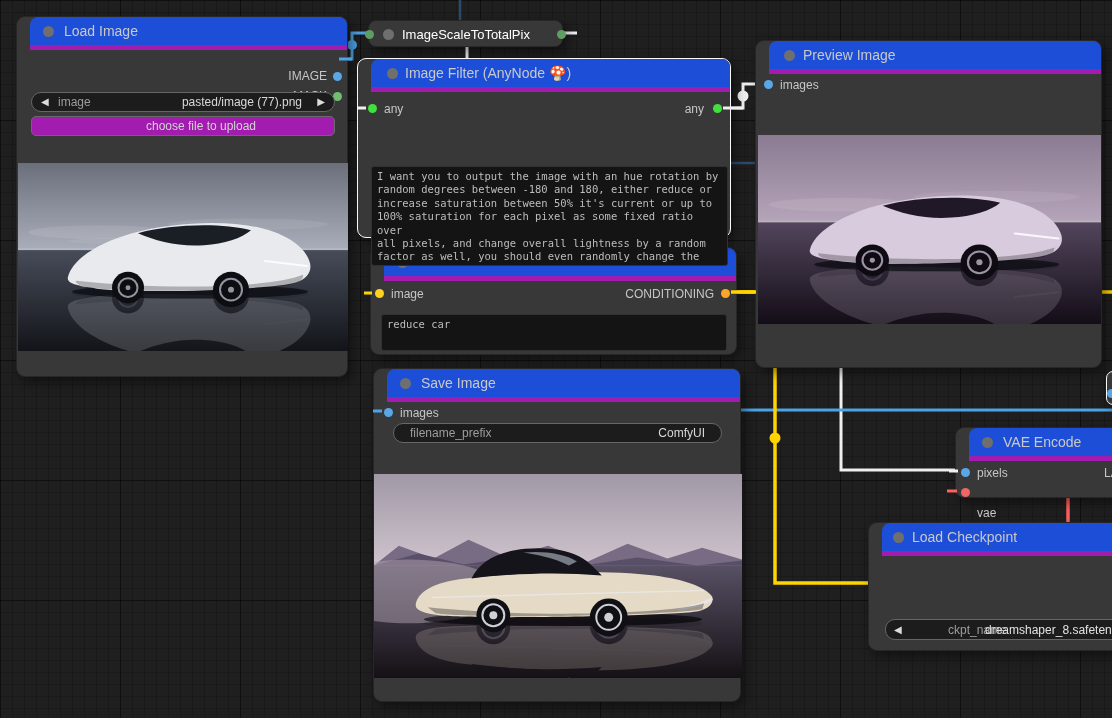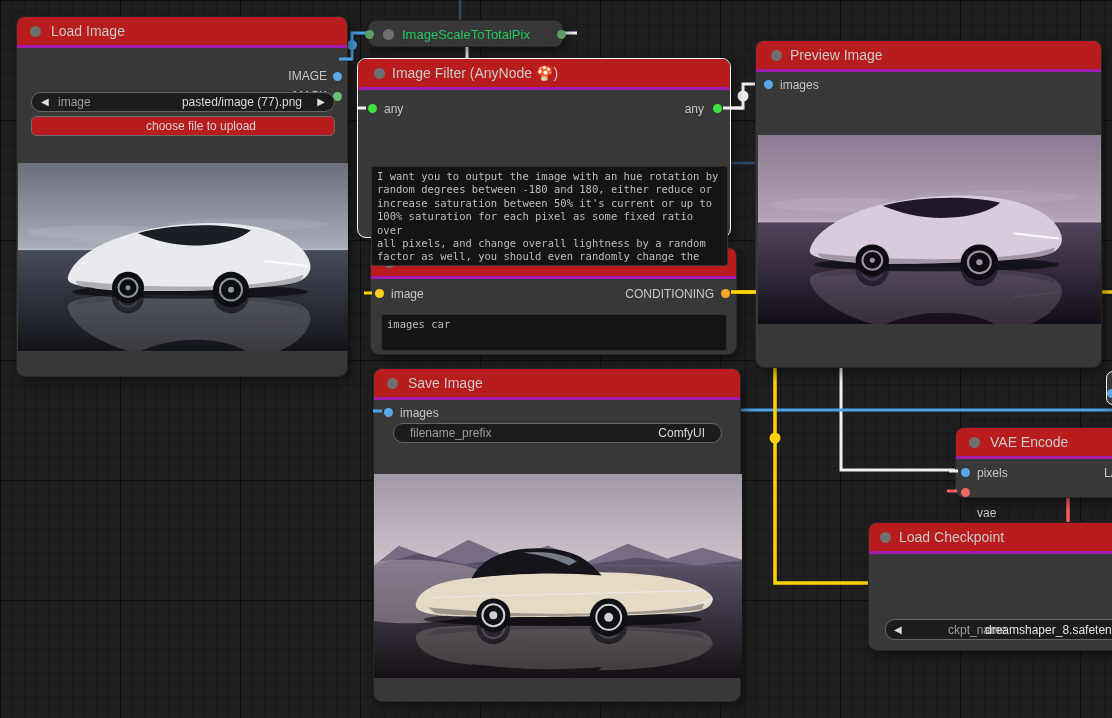--- a/index.html
+++ b/index.html
@@ -17,43 +17,43 @@
   svg.links{position:absolute;left:0;top:0;pointer-events:none;}
   #links-under{z-index:1;}
   #links-over{z-index:6;}
   .node{
     position:absolute;z-index:2;box-sizing:border-box;
     background:#383838;border:1px solid #272727;border-radius:9px;
     box-shadow:4px 5px 12px rgba(0,0,0,.45);
   }
   .node.selected{border:1.4px solid #fafafa;z-index:4;}
   .ntitle{
-    position:absolute;left:0;top:0;right:0;height:28px;
-    background:#b91c1c;border-radius:8px 8px 0 0;
-    border-bottom:3px solid #a21caf;
+    position:absolute;left:13px;top:0;right:0;height:28px;
+    background:#1d4ed8;border-radius:8px 8px 0 0;
+    border-bottom:5px solid #a21caf;
   }
   .ntitle .ttext{
     position:absolute;left:34px;top:0;line-height:28px;
     font-size:14px;color:#c9c9c9;white-space:nowrap;
   }
   .tcircle{position:absolute;left:13px;top:9px;width:11px;height:11px;border-radius:50%;}
   .slotdot{position:absolute;width:9px;height:9px;border-radius:50%;}
   .slotlabel{position:absolute;font-size:12px;color:#c6c6c6;white-space:nowrap;}
   .outlabel{text-align:right;}
   .pill{
     position:absolute;box-sizing:border-box;height:20px;
     background:#1c1c1c;border:1px solid #666;border-radius:10px;
     font-size:12px;line-height:18px;color:#a9a9a9;
   }
   .pill .wlabel{position:absolute;left:26px;color:#9d9d9d;white-space:nowrap;}
   .pill .wvalue{position:absolute;color:#d8d8d8;white-space:nowrap;}
   .pill .arrow{position:absolute;color:#dcdcdc;font-size:10px;top:0px;}
   .btn{
     position:absolute;box-sizing:border-box;height:20px;
-    background:#b91c1c;border:1px solid #6a6a6a;border-radius:5px;
+    background:#a21caf;border:1px solid #6a6a6a;border-radius:5px;
     font-size:12px;line-height:18px;color:#d2d2d2;text-align:center;padding-left:36px;
   }
   .ta{
     position:absolute;box-sizing:border-box;background:#141414;
     border:1px solid #303030;border-radius:3px;
     font-family:"DejaVu Sans Mono", monospace;font-size:10.5px;line-height:13.4px;
     color:#bdbdbd;padding:3px 5px;white-space:pre-wrap;overflow:hidden;
   }
   .scene{position:absolute;display:block;}
   .defs-holder{position:absolute;width:0;height:0;overflow:hidden;}
@@ -144,21 +144,21 @@
     <ellipse cx="230" cy="62" rx="80" ry="6" style="fill:var(--cloud)" opacity="0.11"></ellipse>
     <ellipse cx="160" cy="79" rx="110" ry="4" style="fill:var(--cloud)" opacity="0.10"></ellipse>
     <rect x="0" y="86" width="330" height="2.5" fill="#ffffff" opacity="0.13"></rect>
     <use href="#carM" transform="translate(0,262) scale(1,-1)" opacity="0.18"></use>
     <use href="#carM"></use>
   </svg>
 </div>
 
 <div class="node" style="left:368px;top:20px;width:195px;height:27px;border-radius:8px;">
   <span class="tcircle" style="left: 14px; top: 8px; background: rgb(111, 111, 111);"></span>
-  <span style="position:absolute;left:33px;top:0;line-height:27px;font-size:13px;color:#22c55e;white-space:nowrap;">ImageScaleToTotalPix</span>
+  <span style="position:absolute;left:33px;top:0;line-height:27px;font-size:13px;color:#ffffff;white-space:nowrap;">ImageScaleToTotalPix</span>
   <span class="slotdot" style="left: -4px; top: 9px; background: rgb(94, 158, 96);"></span>
   <span class="slotdot" style="right: -4px; top: 9px; background: rgb(94, 158, 96);"></span>
 </div>
 
 <div class="node selected" style="left:357px;top:58px;width:374px;height:180px;">
   <div class="ntitle">
     <span class="tcircle" style="left: 16px; background: rgb(111, 111, 111);"></span>
     <span class="ttext">Image Filter (AnyNode 🍄)</span>
   </div>
   <span class="slotdot" style="left: 10px; top: 45px; background: rgb(63, 224, 63);"></span>
@@ -175,21 +175,21 @@
 </div>
 
 <div class="node" style="left:370px;top:247px;width:367px;height:108px;">
   <div class="ntitle">
     <span class="tcircle" style="background: rgb(111, 111, 111);"></span>
   </div>
   <span class="slotdot" style="left: 4px; top: 41px; background: rgb(255, 210, 30);"></span>
   <span class="slotlabel" style="left:20px;top:39px;">image</span>
   <span class="slotlabel outlabel" style="right:22px;top:39px;">CONDITIONING</span>
   <span class="slotdot" style="right: 6px; top: 41px; background: rgb(255, 167, 43);"></span>
-  <div class="ta" style="left:10px;top:66px;width:346px;height:37px;">images car</div>
+  <div class="ta" style="left:10px;top:66px;width:346px;height:37px;">reduce car</div>
 </div>
 
 <div class="node" style="left:373px;top:368px;width:368px;height:334px;">
   <div class="ntitle">
     <span class="tcircle" style="background: rgb(111, 111, 111);"></span>
     <span class="ttext">Save Image</span>
   </div>
   <span class="slotdot" style="left: 10px; top: 39px; background: rgb(90, 167, 232);"></span>
   <span class="slotlabel" style="left:26px;top:37px;">images</span>
   <div class="pill" style="left:19px;top:54px;width:329px;text-decoration:underline;">

